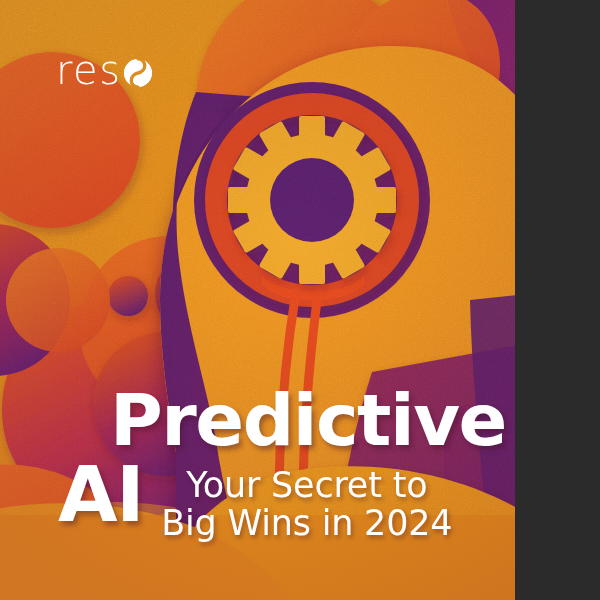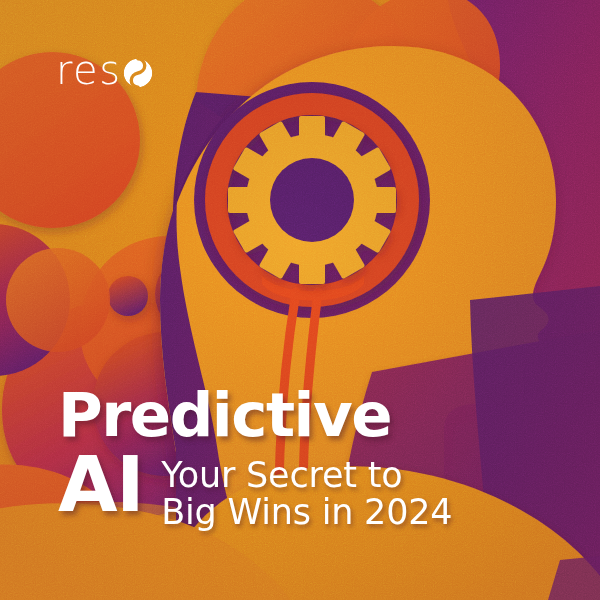--- a/index.html
+++ b/index.html
@@ -6,25 +6,26 @@
     margin: 0;
     padding: 0;
     background: #2b2b2b;
   }
   body {
     font-family: "Liberation Sans", sans-serif;
   }
 
   #poster {
     position: relative;
-    width: 600px;
+    width: 515px;
     height: 600px;
     overflow: hidden;
     background: #701a75;
     user-select: none;
+    text-align: center;
   }
 
   #art {
     position: absolute;
     inset: 0;
     width: 600px;
     height: 600px;
     display: block;
   }
 
@@ -70,21 +71,21 @@
     position: absolute;
     left: 58px;
     top: 386px;
     width: 500px;
   }
 
   .h-main {
     color: #ffffff;
     font-family: "DejaVu Sans", sans-serif;
     font-weight: 700;
-    font-size: 61px;
+    font-size: 72px;
     line-height: .95;
     letter-spacing: -1.5px;
     text-shadow: 3px 4px 5px rgba(70, 20, 40, .42);
     white-space: nowrap;
   }
 
   #line2 {
     display: flex;
     align-items: flex-start;
     gap: 18px;

